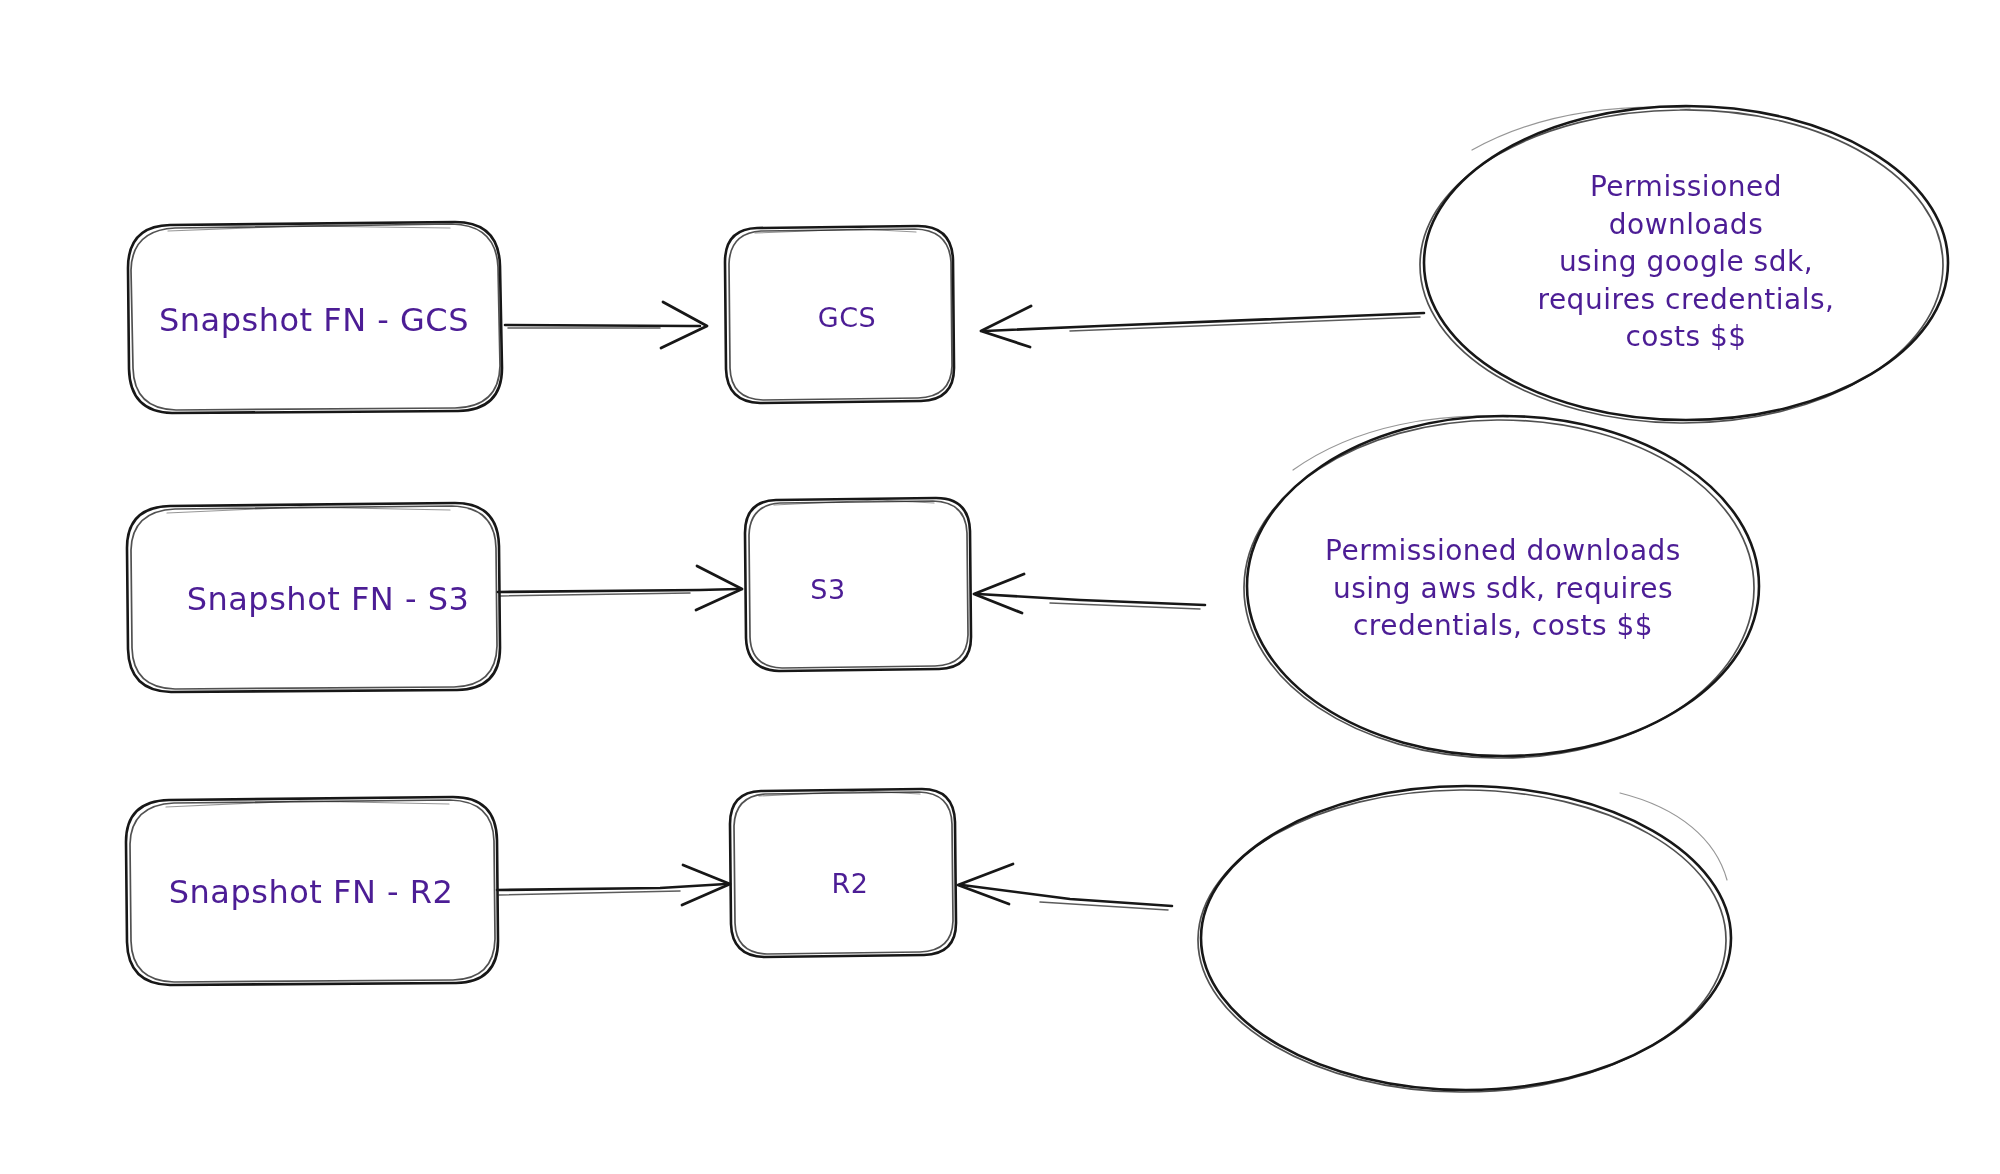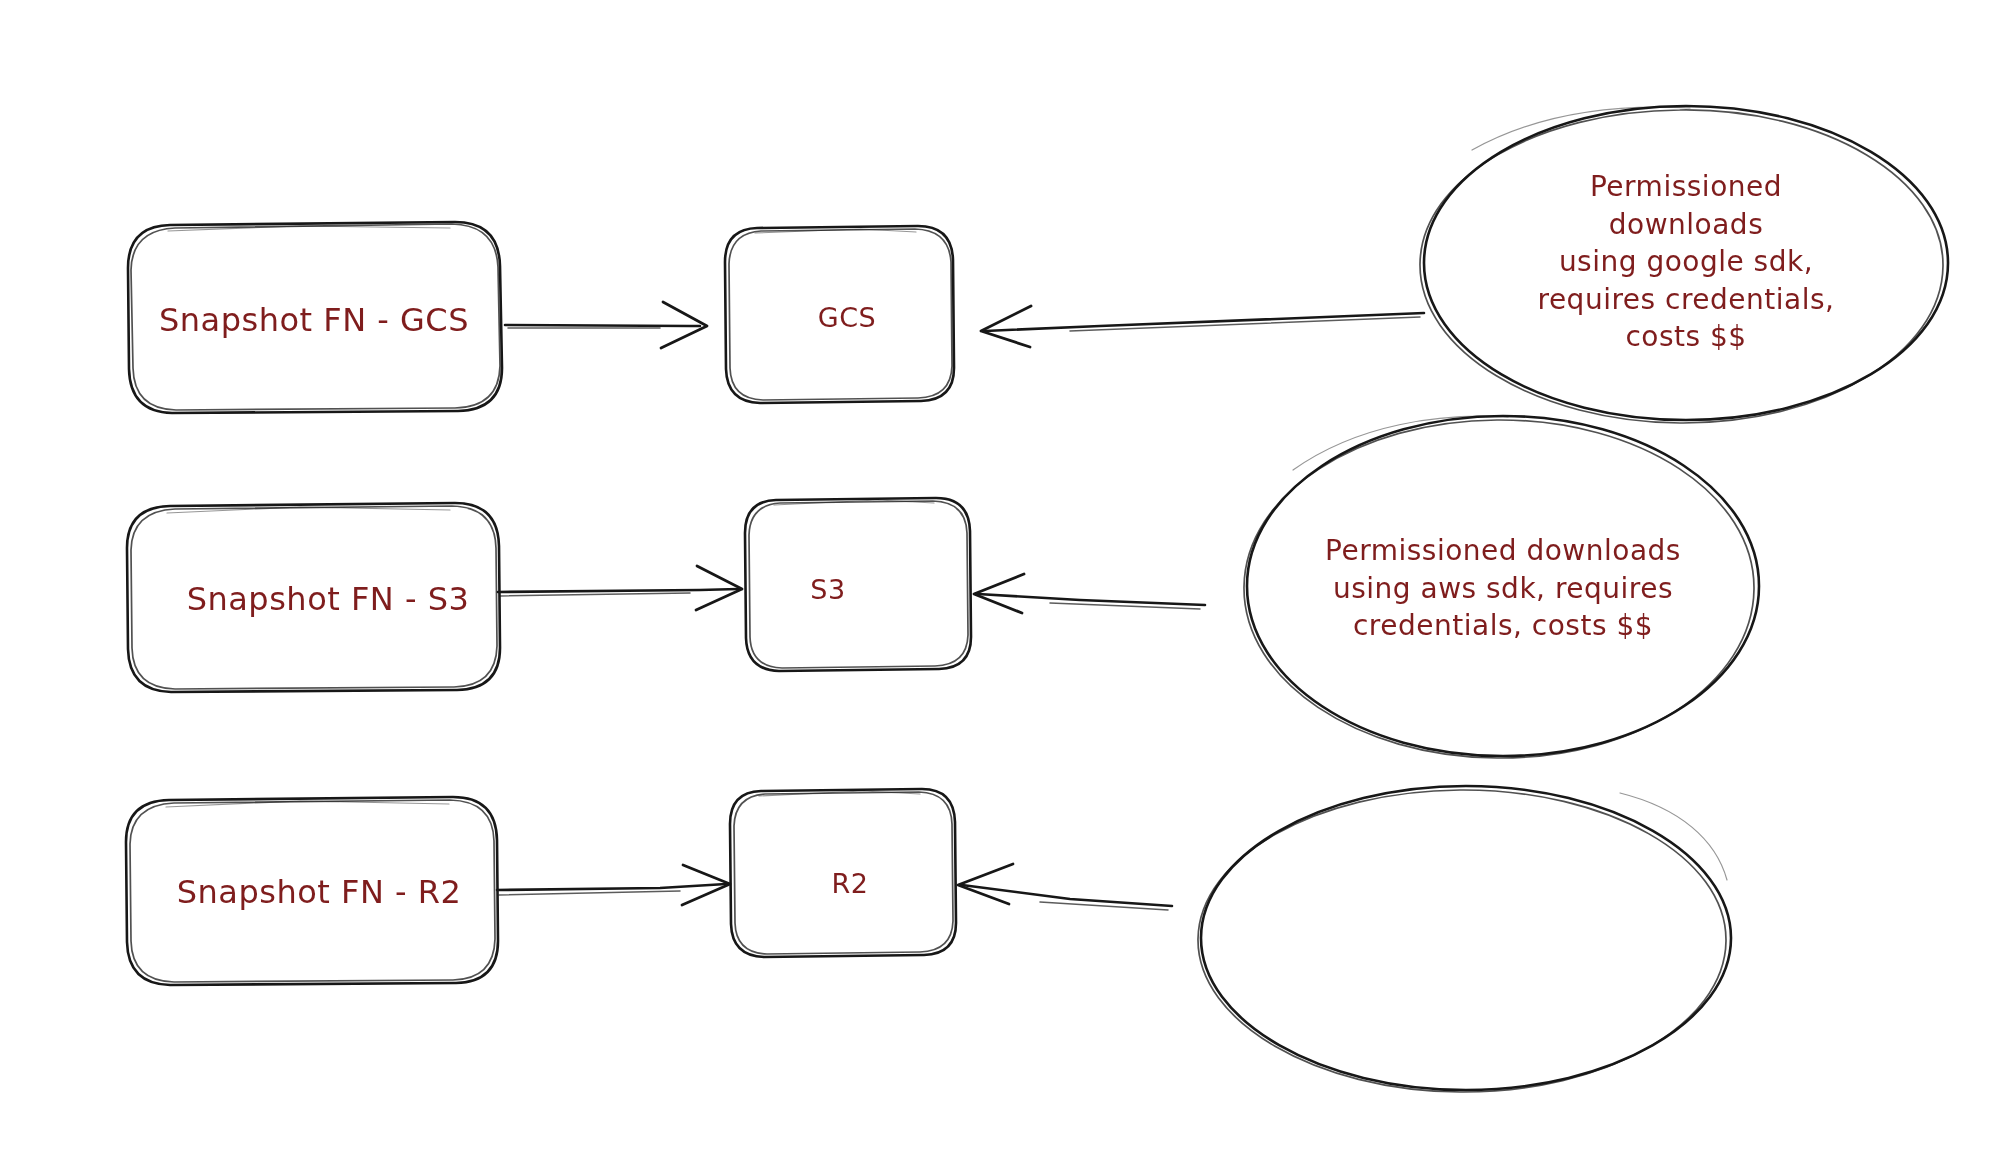--- a/index.html
+++ b/index.html
@@ -8,21 +8,21 @@
   #stage{position:relative;width:2000px;height:1174px;background:#fff;}
   svg#canvas{position:absolute;left:0;top:0;width:2000px;height:1174px;}
   .sketch-stroke{fill:none;stroke:#171717;stroke-linecap:round;stroke-linejoin:round;}
   .s-a{stroke-width:2.6;}
   .s-b{stroke-width:1.7;opacity:.75;}
   .s-c{stroke-width:1.2;opacity:.45;}
   .arrow-line{fill:none;stroke:#171717;stroke-width:2.6;stroke-linecap:round;}
   .arrow-line2{fill:none;stroke:#171717;stroke-width:1.5;stroke-linecap:round;opacity:.7;}
   .arrow-head{fill:none;stroke:#171717;stroke-width:2.8;stroke-linecap:round;stroke-linejoin:round;}
   .lbl{position:absolute;text-align:center;font-family:"DejaVu Sans",sans-serif;
-       color:#7f1d1d;letter-spacing:.5px;white-space:pre-line;
+       color:#4c1d95;letter-spacing:.5px;white-space:pre-line;
        transform:translate(-50%,-50%);pointer-events:none;}
   .lbl-box{font-size:32px;font-weight:400;}
   .lbl-store{font-size:27px;font-weight:400;margin-left:8px;}
   .lbl-note{font-size:28px;line-height:1.34;font-weight:400;}
 </style>
 </head>
 <body>
 
 <div id="stage">
 
@@ -117,16 +117,16 @@
 using google sdk,
 requires credentials,
 costs $$</div>
 
   <div class="lbl lbl-box" style="left:328px;top:599px;">Snapshot FN - S3</div>
   <div class="lbl lbl-store" style="left:820px;top:589px;">S3</div>
   <div class="lbl lbl-note" style="left:1503px;top:588px;">Permissioned downloads
 using aws sdk, requires
 credentials, costs $$</div>
 
-  <div class="lbl lbl-box" style="left:311px;top:892px;margin-left:8px;">Snapshot FN - R2</div>
+  <div class="lbl lbl-box" style="left:311px;top:892px;">Snapshot FN - R2</div>
   <div class="lbl lbl-store" style="left:842px;top:883px;">R2</div>
 
 </div>
 
 </body></html>

